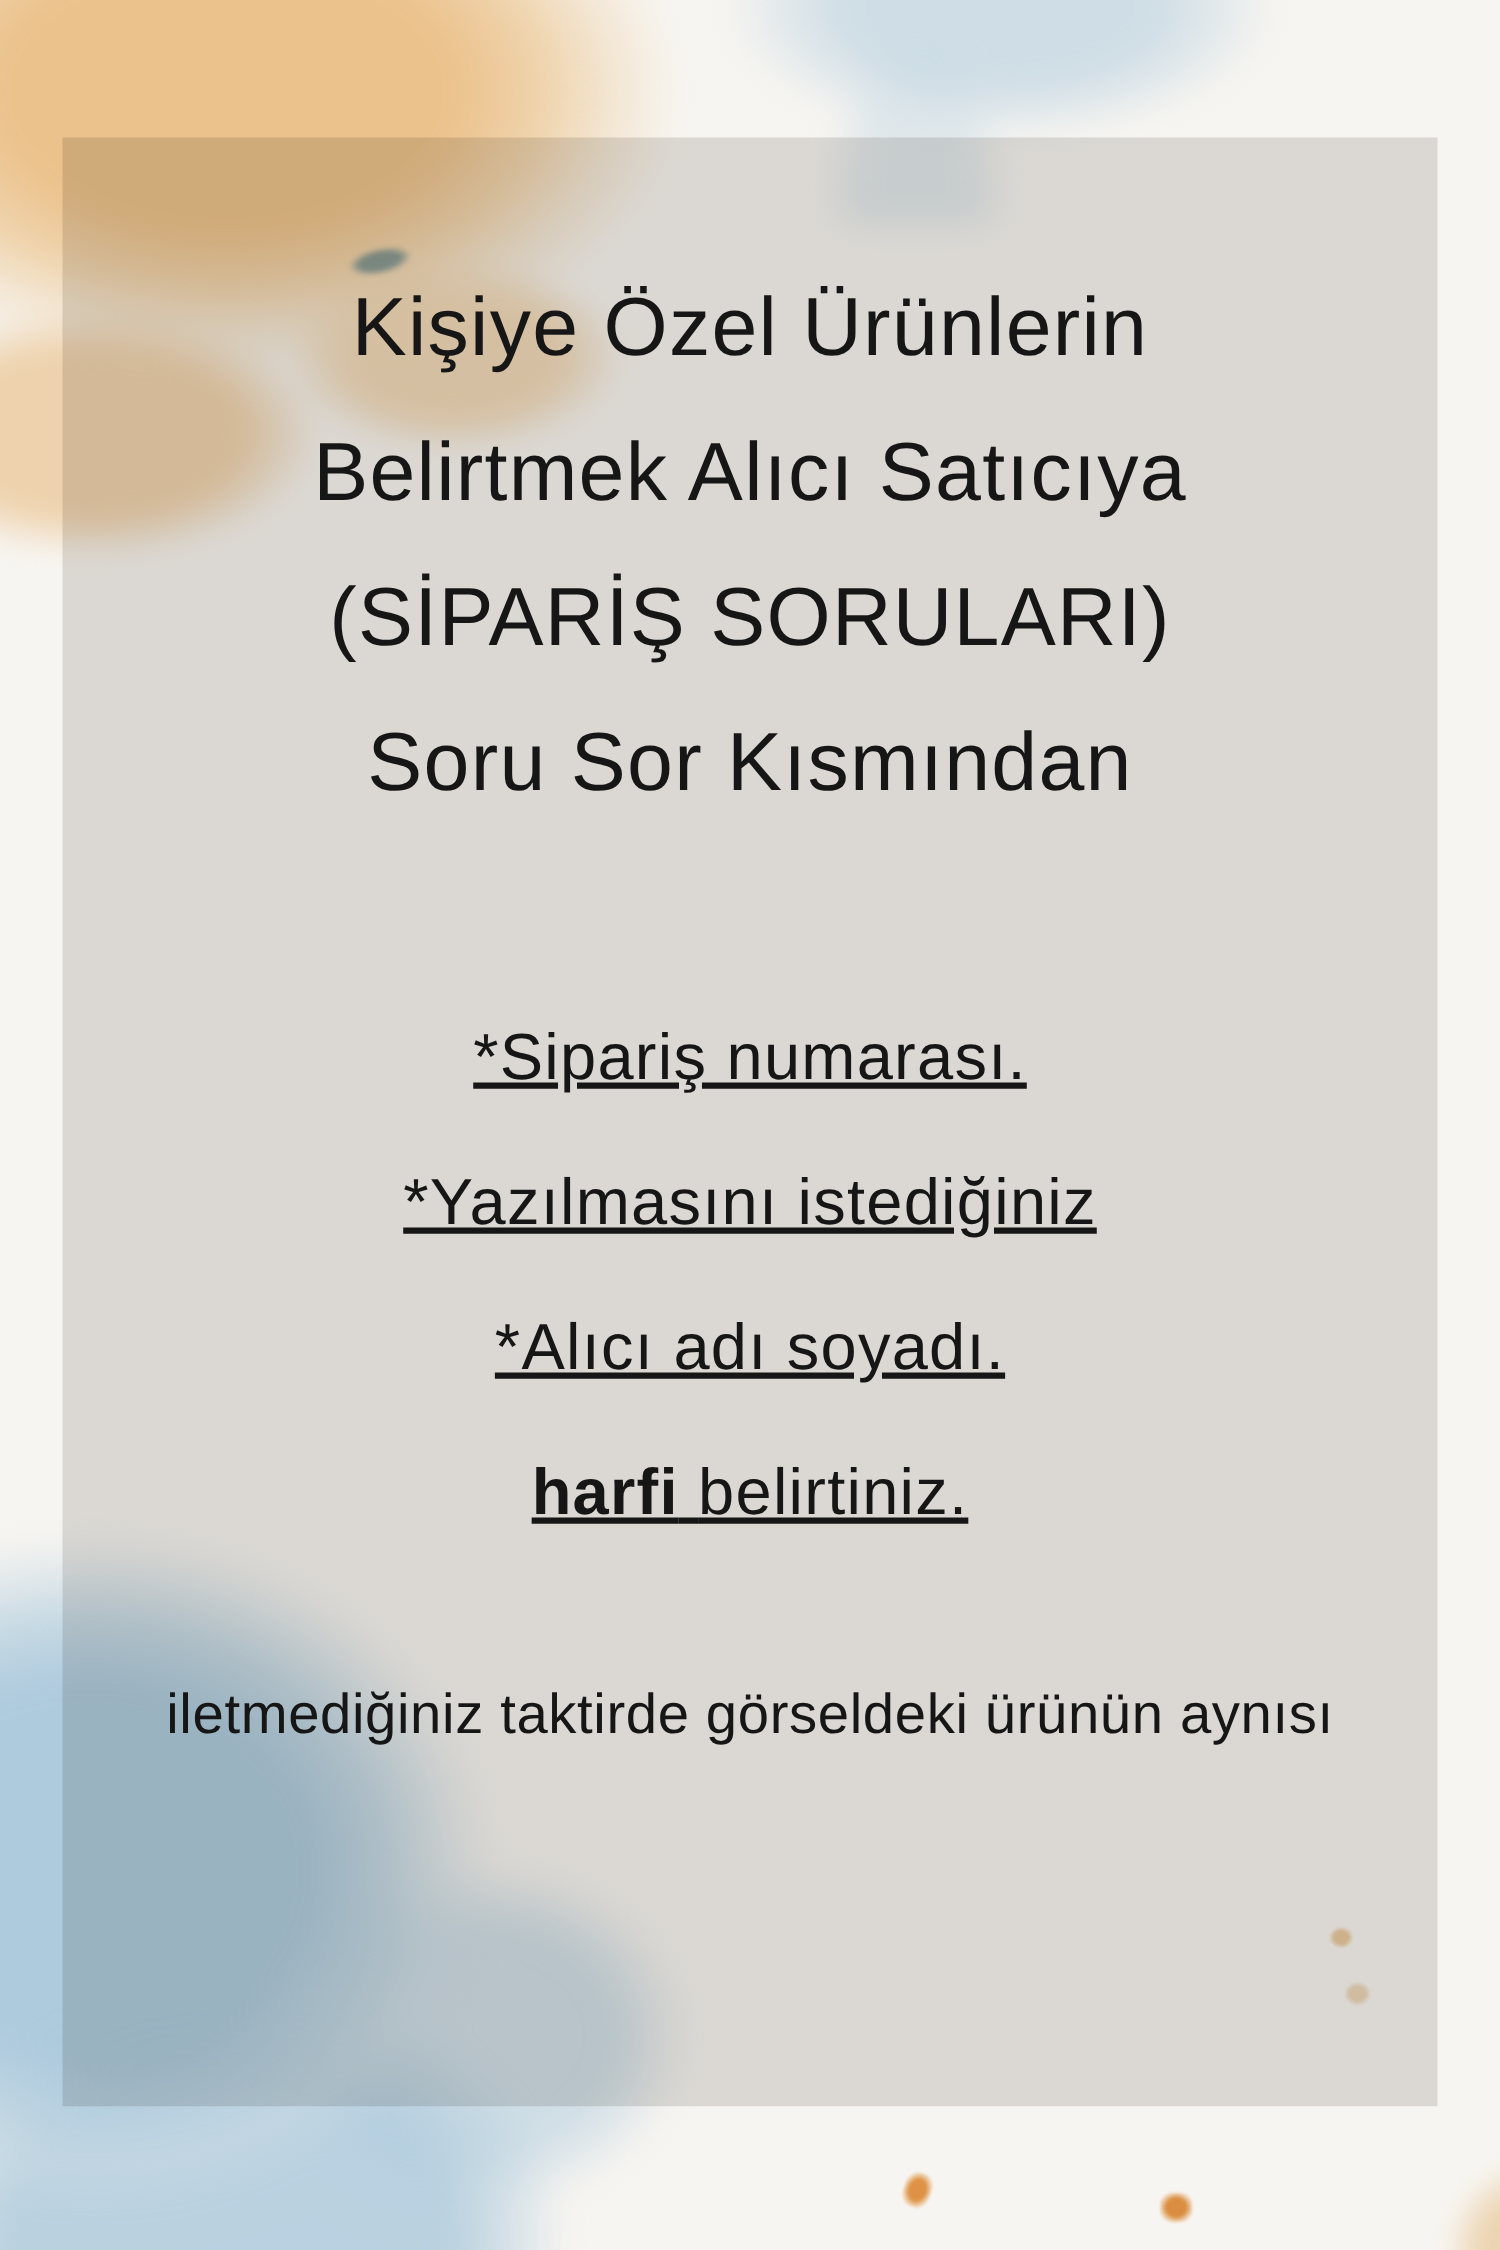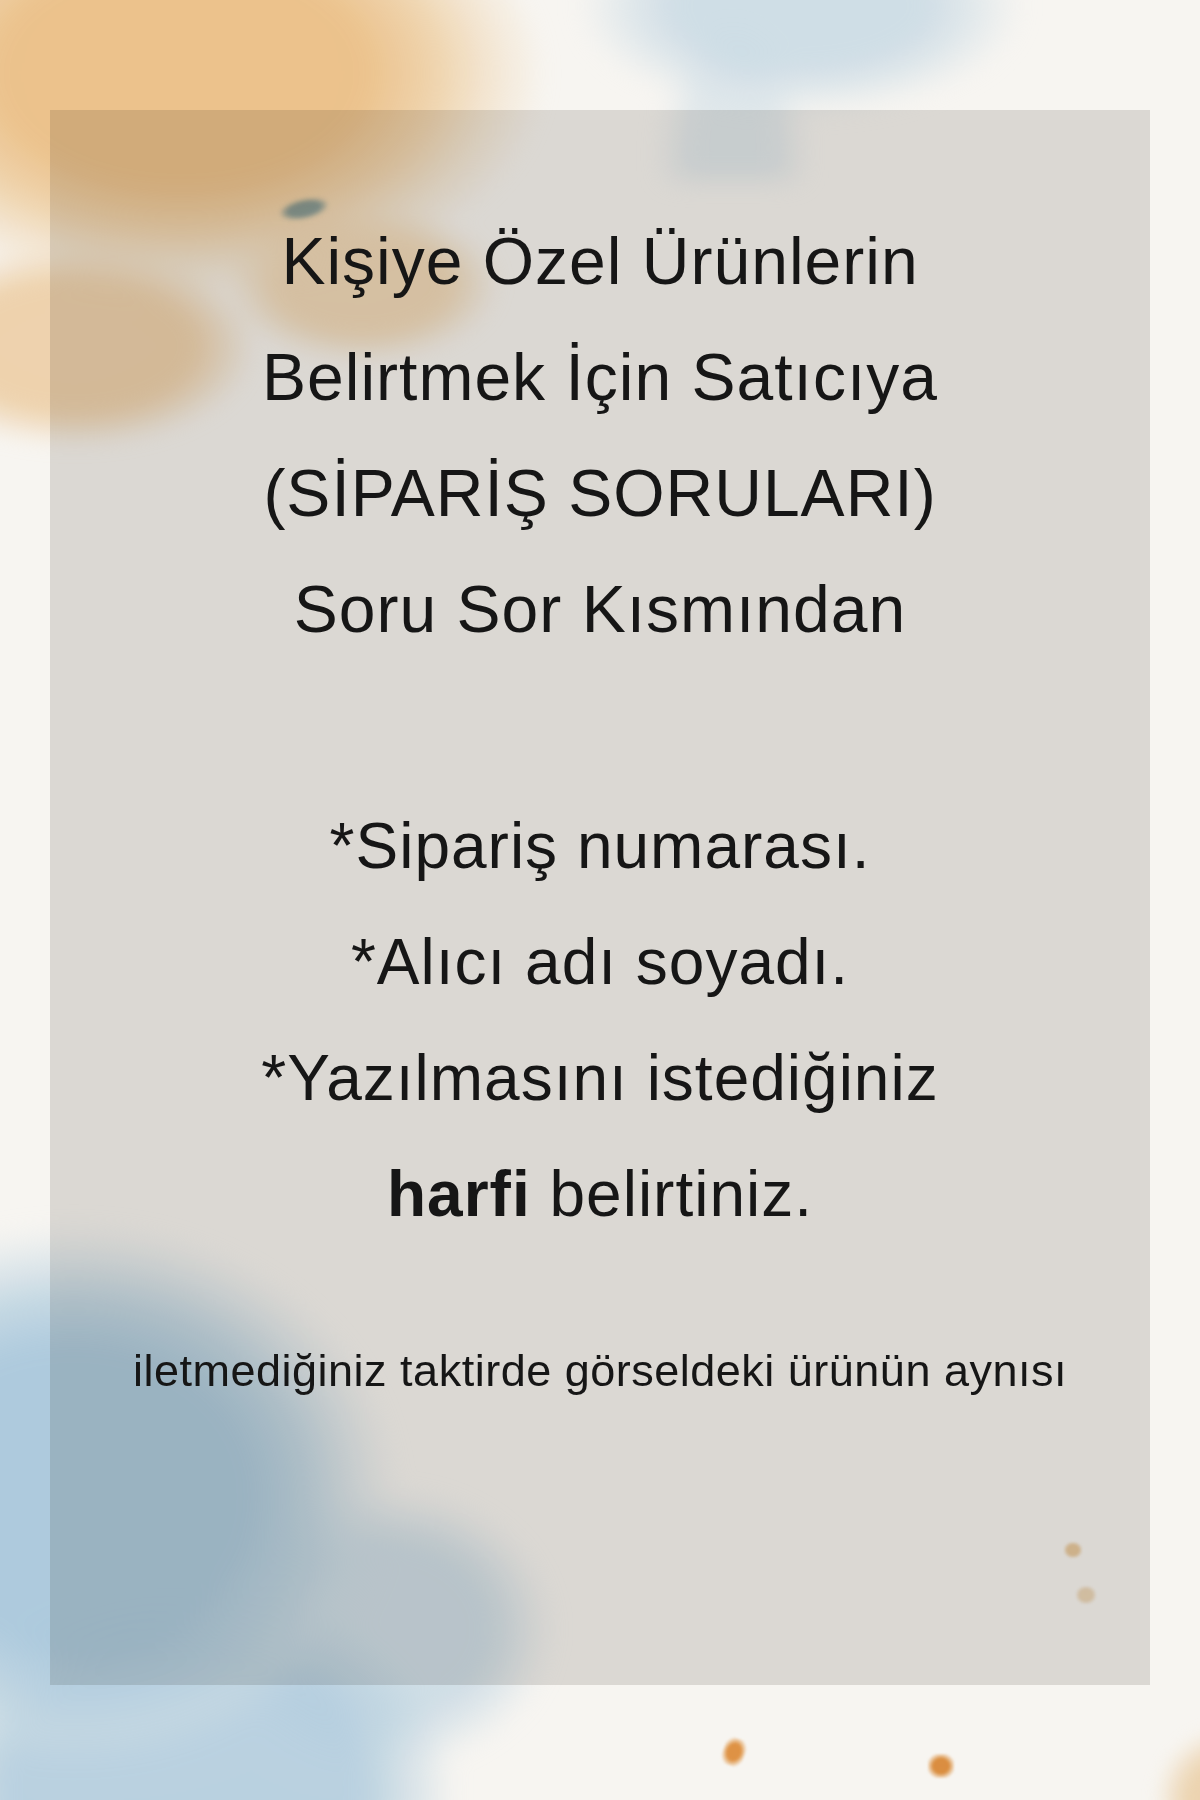--- a/index.html
+++ b/index.html
@@ -113,24 +113,25 @@
 
   .heading {
     margin: 93px 0 0 0;
     font-size: 66px;
     line-height: 116px;
     letter-spacing: 1px;
     font-weight: 400;
   }
   .order-info {
     margin: 121px 0 0 0;
-    font-size: 64px;
+    font-size: 52px;
     line-height: 116px;
     letter-spacing: 1px;
     font-weight: 400;
+    text-decoration: underline;
   }
   .order-info strong { font-weight: 700; }
   .footnote {
     margin: 87px 0 0 0;
     font-size: 45px;
     line-height: 64px;
     letter-spacing: 0.5px;
     font-weight: 400;
   }
 </style>
@@ -148,29 +149,29 @@
   <div class="splash dot-a"></div>
   <div class="splash dot-b"></div>
   <div class="splash dot-c"></div>
   <div class="splash dot-d"></div>
   <div class="splash corner-wash"></div>
 
   <div class="content">
 
     <div class="heading">
       <span class="line">Kişiye Özel Ürünlerin</span>
-      <span class="line">Belirtmek İçin Satıcıya</span>
+      <span class="line">Belirtmek Alıcı Satıcıya</span>
       <span class="line">(SİPARİŞ SORULARI)</span>
       <span class="line">Soru Sor Kısmından</span>
     </div>
 
     <div class="order-info">
       <span class="line">*Sipariş numarası.</span>
+      <span class="line">*Yazılmasını istediğiniz</span>
       <span class="line">*Alıcı adı soyadı.</span>
-      <span class="line">*Yazılmasını istediğiniz</span>
       <span class="line"><strong>harfi</strong> <span>belirtiniz.</span></span>
     </div>
 
     <div class="footnote">
       <span class="line">iletmediğiniz taktirde görseldeki ürünün aynısı</span>
     </div>
 
   </div>
 </div>
 

